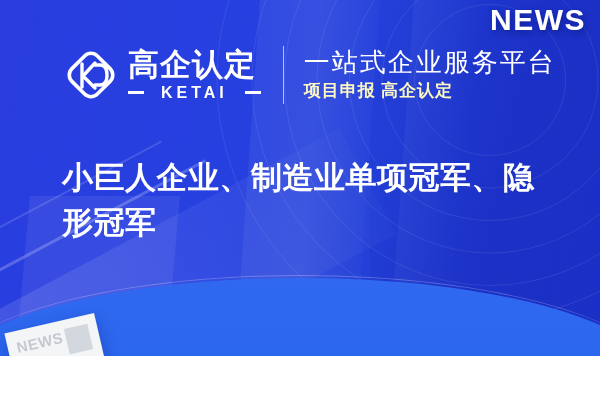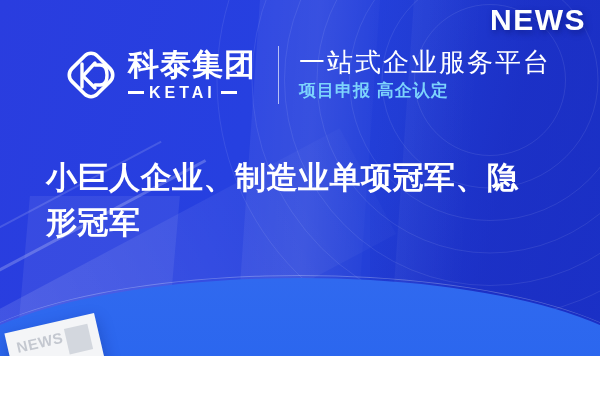--- a/index.html
+++ b/index.html
@@ -170,20 +170,21 @@
     font-size: 31px;
     font-weight: bold;
     letter-spacing: 1px;
     line-height: 1.05;
     font-family: "DejaVu Sans", sans-serif;
   }
   .logo-en-row {
     display: flex;
     align-items: center;
     margin-top: 3px;
+    gap: 12px;
   }
   .logo-dash {
     height: 3px;
     background: #fff;
     width: 16px;
     flex: 0 0 16px;
   }
   .logo-en {
     color: #fff;
     font-size: 16px;
@@ -204,32 +205,32 @@
     flex-direction: column;
   }
   .slogan-main {
     color: #ffffff;
     font-size: 26px;
     letter-spacing: 2px;
     line-height: 1.15;
     font-family: "DejaVu Sans", sans-serif;
   }
   .slogan-sub {
-    color: #7dd3fc;
+    color: #fef9c3;
     font-size: 17px;
     font-weight: bold;
     letter-spacing: 1px;
     margin-top: 1px;
-    font-family: Liberation Sans, sans-serif;
+    font-family: Liberation Serif, serif;
   }
 
   
   .title {
     position: absolute;
-    left: 46px;
+    left: 62px;
     top: 155px;
     width: 500px;
     color: #ffffff;
     font-size: 31px;
     font-weight: bold;
     line-height: 1.45;
     letter-spacing: 0.5px;
     font-family: "DejaVu Sans", sans-serif;
   }
 
@@ -313,21 +314,21 @@
         <g transform="rotate(45 29 29)">
           <rect x="11" y="11" width="36" height="36" rx="9" ry="9" fill="none" stroke="#ffffff" stroke-width="3.6"></rect>
         </g>
         <path d="M20 18 L20 41" stroke="#ffffff" stroke-width="3.4" fill="none" stroke-linecap="round"></path>
         <path d="M33 17 L21 30 L33 42" stroke="#ffffff" stroke-width="3.4" fill="none" stroke-linecap="round" stroke-linejoin="round"></path>
         <path d="M33 19 L38 19 Q45 19 45 29 Q45 39 38 39 L33 39" stroke="#ffffff" stroke-width="3.4" fill="none" stroke-linecap="round"></path>
       </svg>
     </div>
 
     <div class="logo-text">
-      <div class="logo-cn">科泰集团</div>
+      <div class="logo-cn">高企认定</div>
       <div class="logo-en-row">
         <span class="logo-dash"></span>
         <span class="logo-en">KETAI</span>
         <span class="logo-dash"></span>
       </div>
     </div>
 
     <div class="divider"></div>
 
     <div class="slogan">

